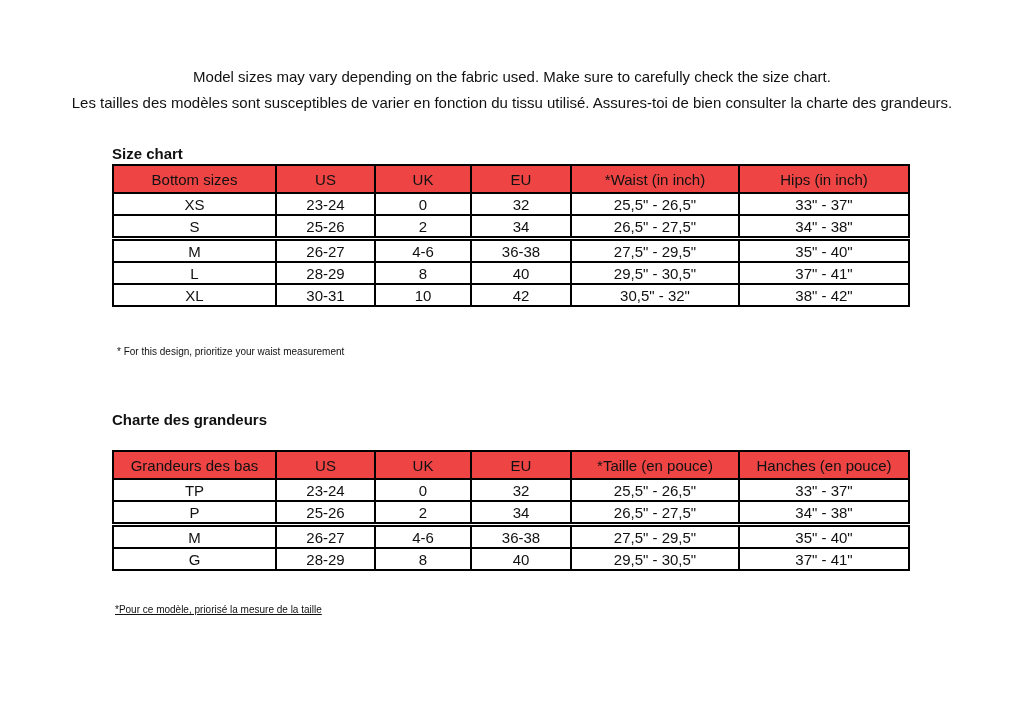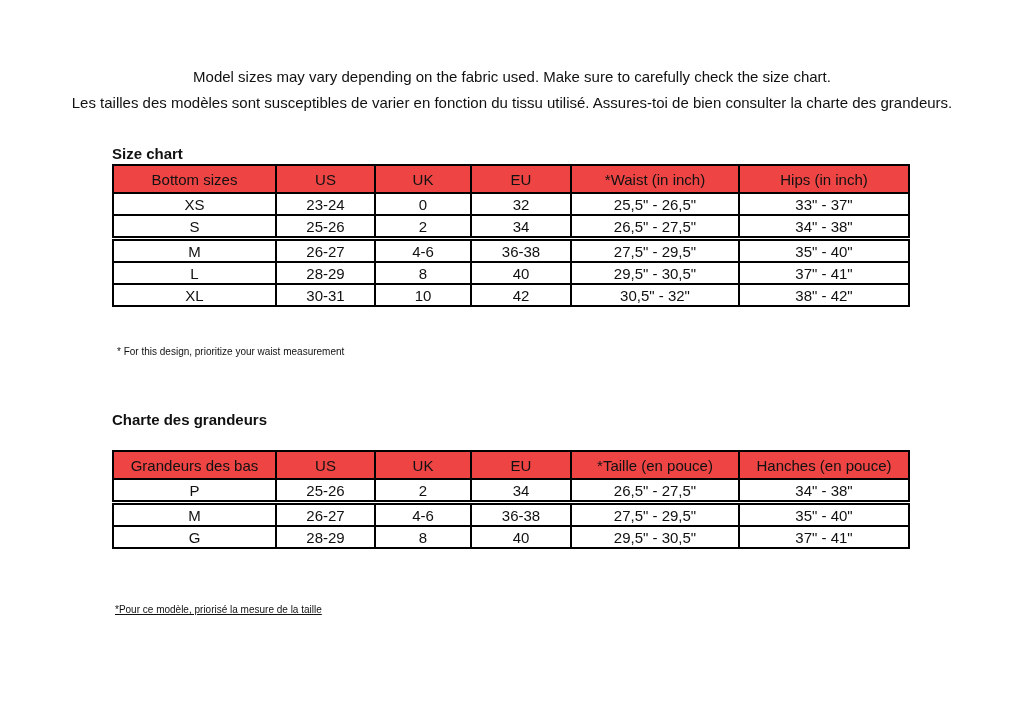--- a/index.html
+++ b/index.html
@@ -151,20 +151,28 @@
           <th>Grandeurs des bas</th>
           <th>US</th>
           <th>UK</th>
           <th>EU</th>
           <th>*Taille (en pouce)</th>
           <th>Hanches (en pouce)</th>
         </tr>
       </thead>
       <tbody>
         <tr>
+          <td>TP</td>
+          <td>23-24</td>
+          <td>0</td>
+          <td>32</td>
+          <td>25,5" - 26,5"</td>
+          <td>33" - 37"</td>
+        </tr>
+        <tr>
           <td>P</td>
           <td>25-26</td>
           <td>2</td>
           <td>34</td>
           <td>26,5" - 27,5"</td>
           <td>34" - 38"</td>
         </tr>
         <tr class="split">
           <td>M</td>
           <td>26-27</td>

